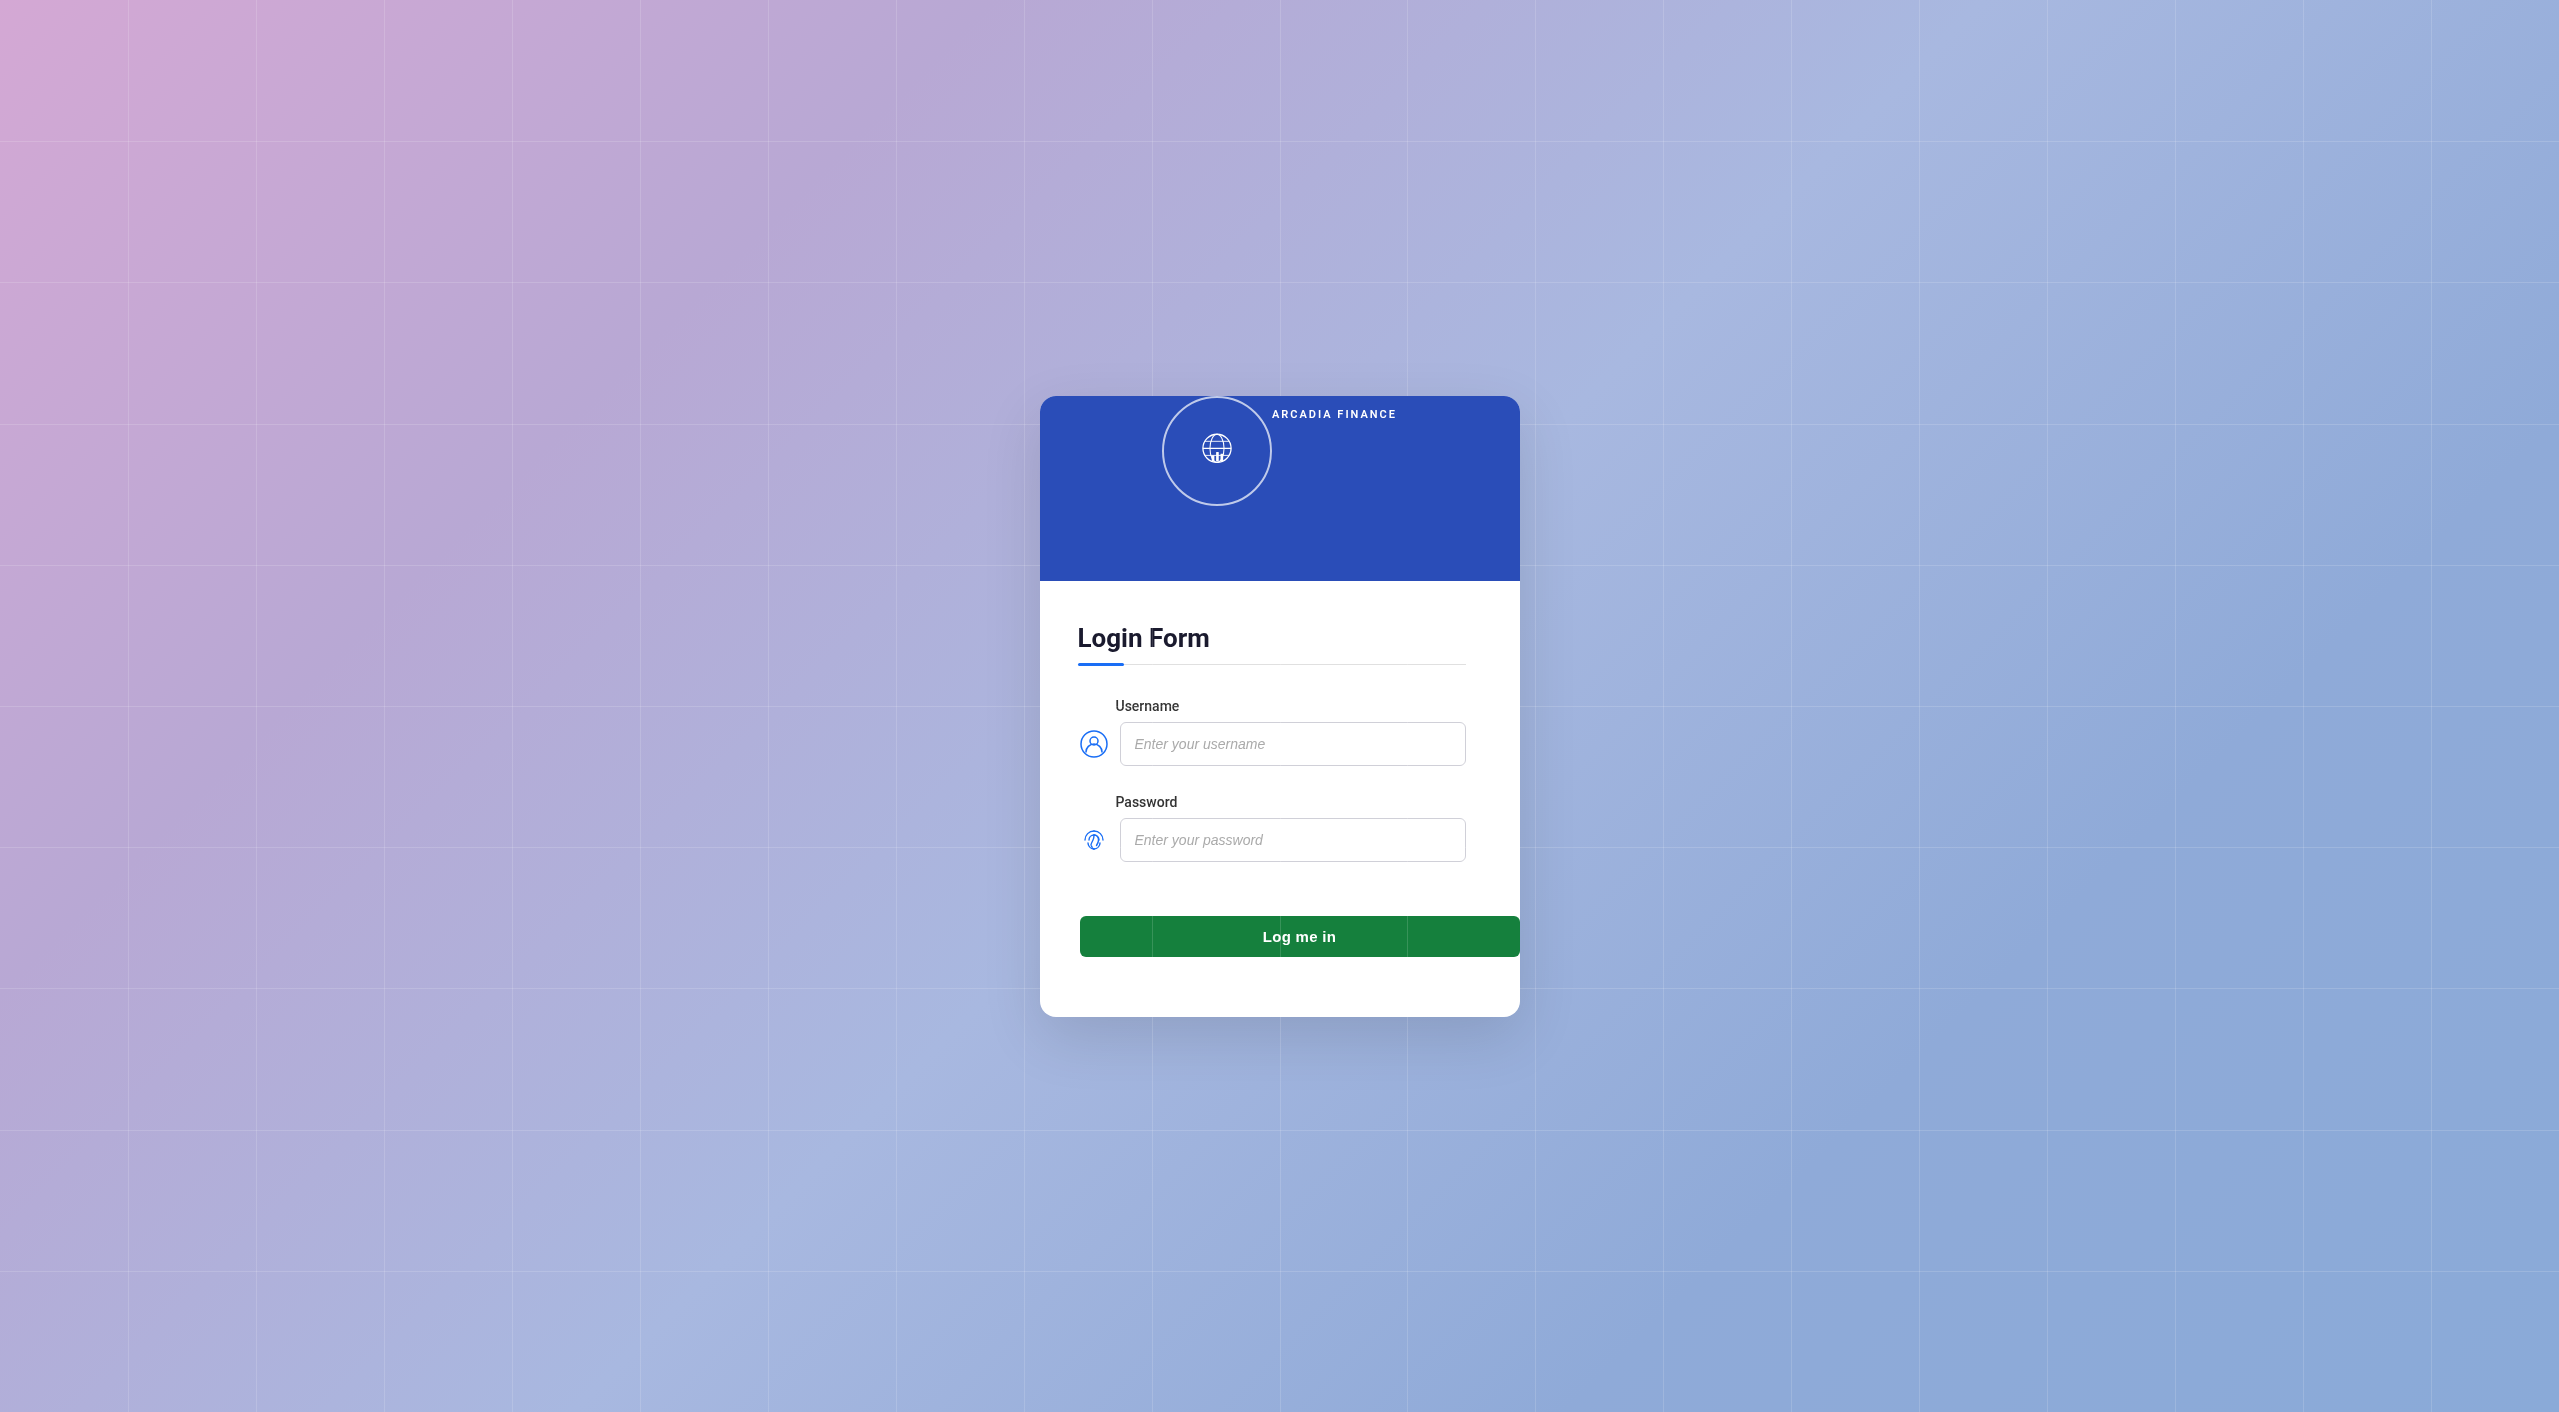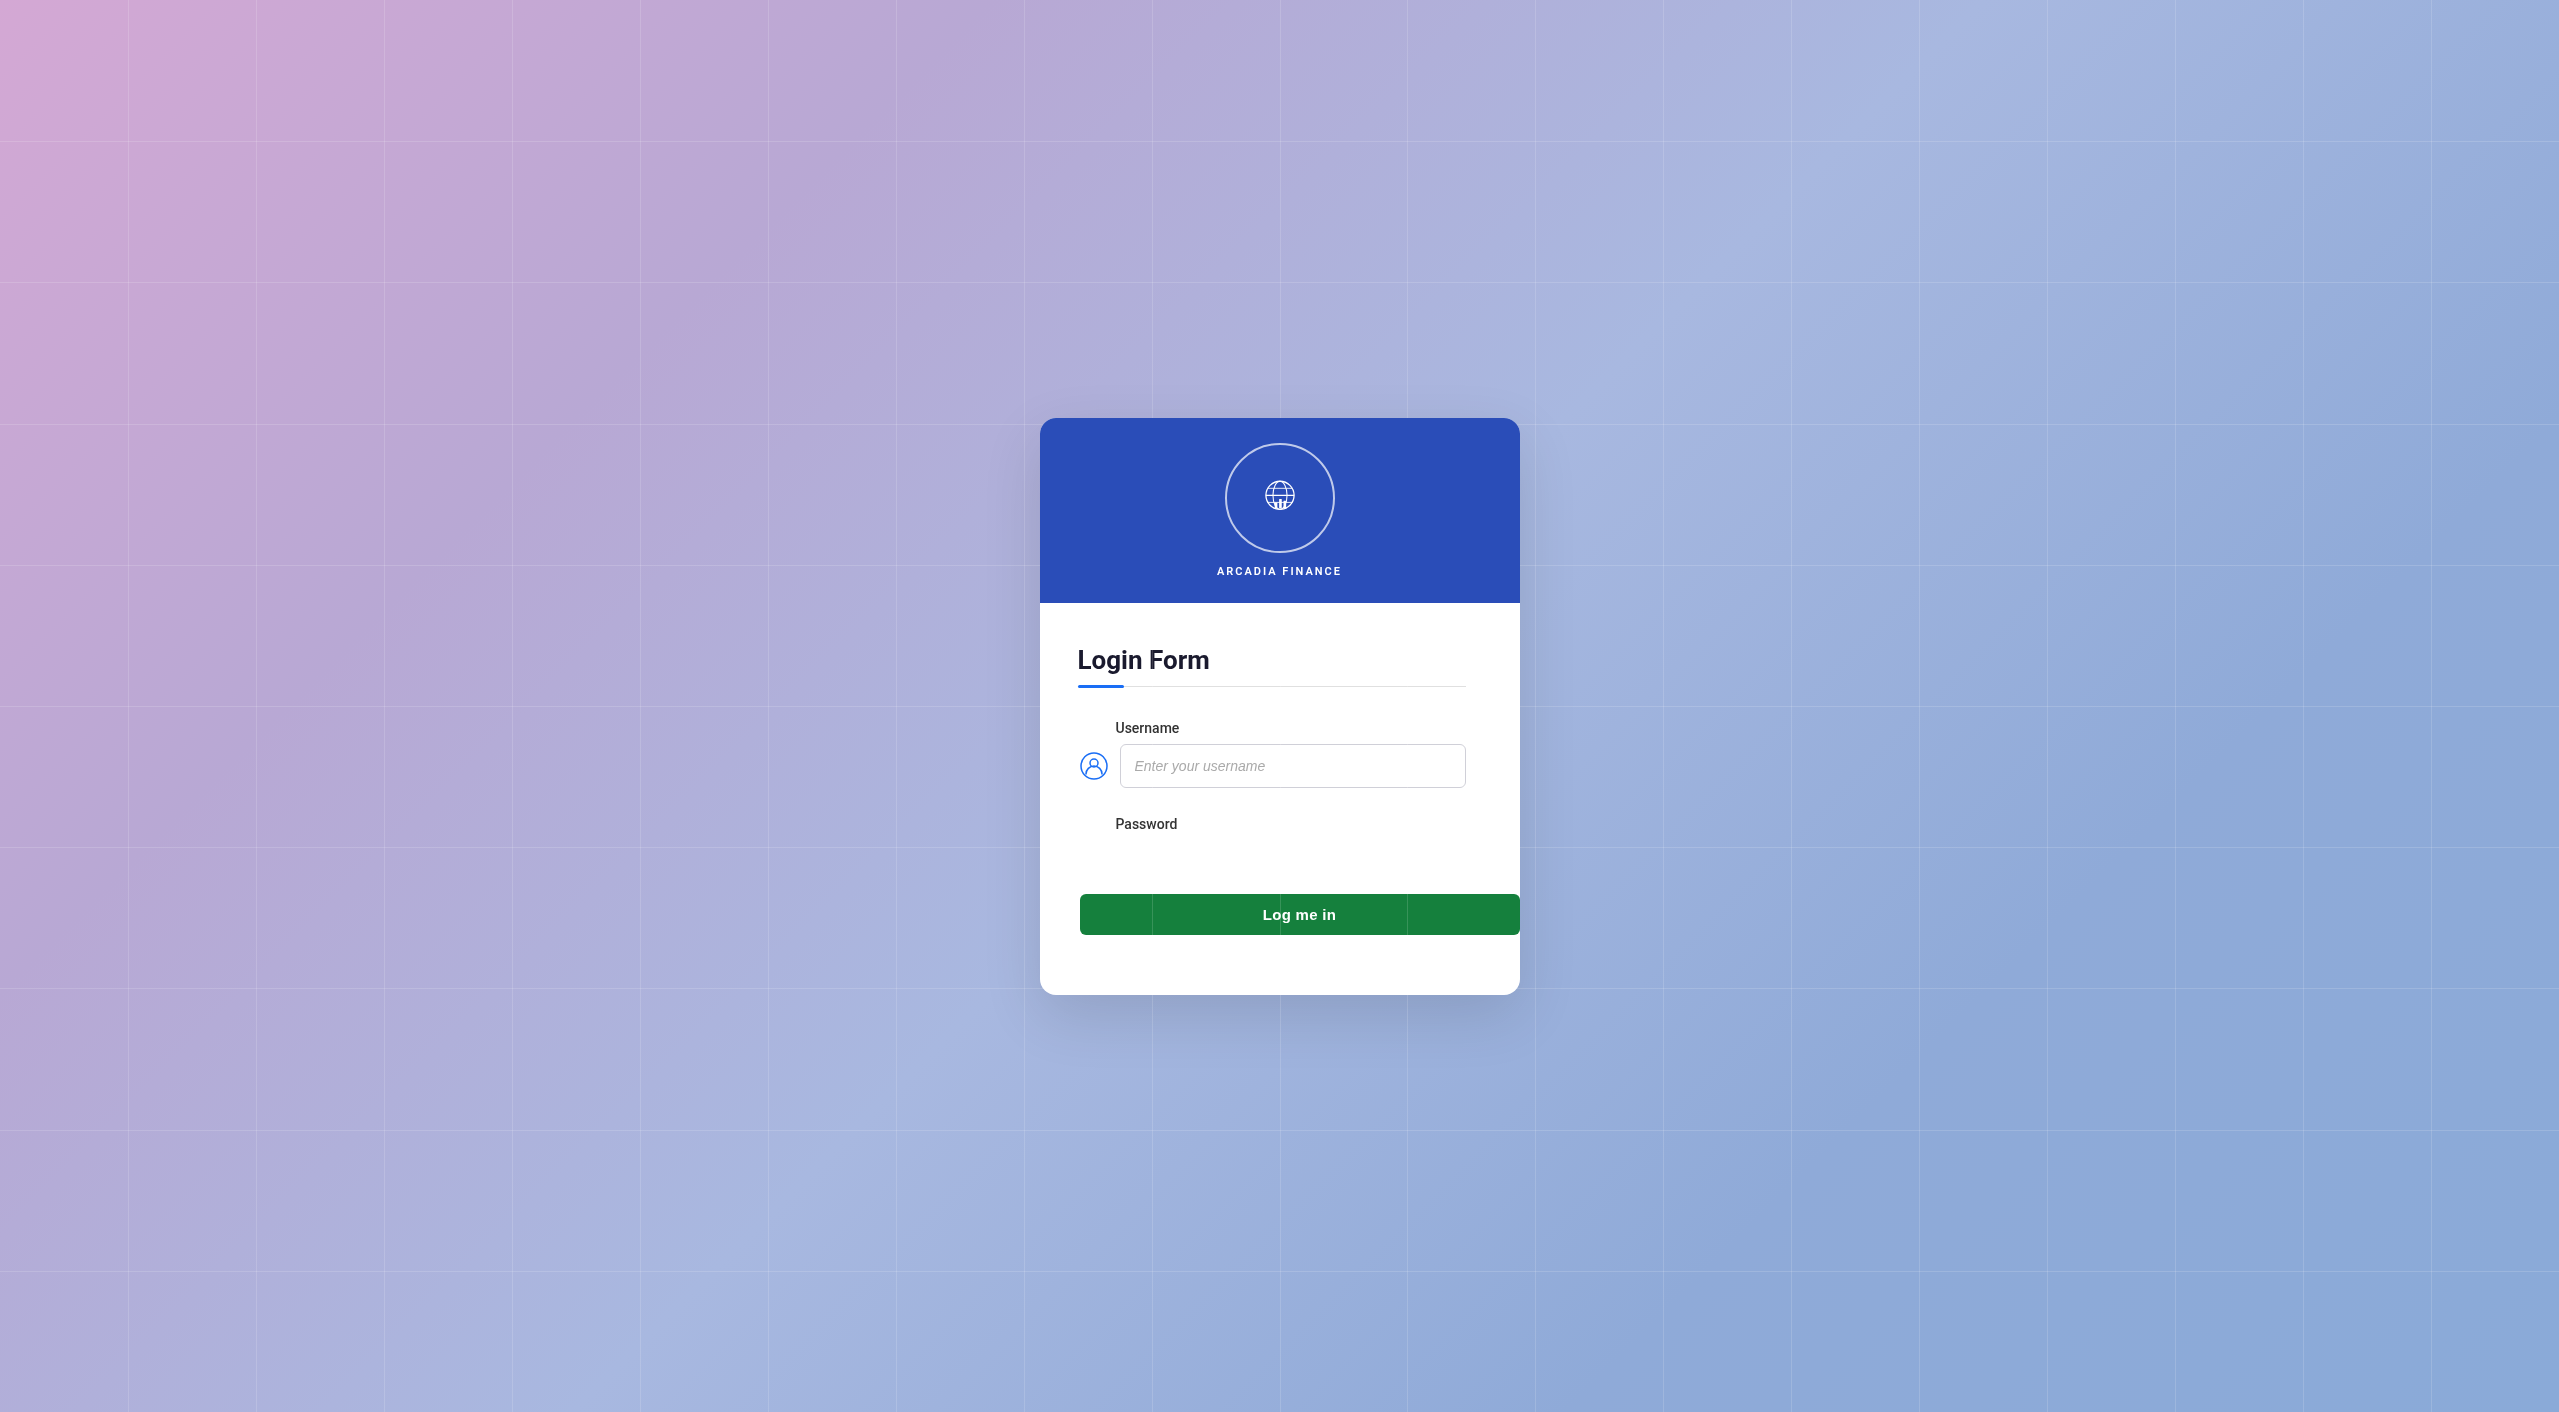--- a/index.html
+++ b/index.html
@@ -50,23 +50,23 @@
       flex-direction: column;
       align-items: stretch;
       overflow: hidden;
     }
 
     .logo-container {
       background: #2a4db8;
       width: 100%;
       height: 185px;
       display: flex;
-      align-items: center;
-      justify-content: center;
-      flex-direction: column;
+      align-items: flex-start;
+      justify-content: center;
+      flex-direction: row;
       position: relative;
       margin-bottom: 10px;
     }
 
     .logo-circle {
       width: 110px;
       height: 110px;
       border-radius: 50%;
       border: 2.5px solid rgba(255,255,255,0.7);
       display: flex;
@@ -278,20 +278,37 @@
               <circle cx="14" cy="11" r="4" stroke="#1a6ef5" stroke-width="1.5" fill="none"></circle>
               <path d="M6 22c0-4.4 3.6-8 8-8s8 3.6 8 8" stroke="#1a6ef5" stroke-width="1.5" fill="none" stroke-linecap="round"></path>
             </svg>
           </div>
           <input class="field-input" type="text" placeholder="Enter your username" style="">
         </div>
       </div>
 
       <div class="field-group">
         <label class="field-label">Password</label>
+        <div class="field-row">
+          <div class="field-icon">
+
+            <svg width="28" height="28" viewBox="0 0 28 28" fill="none" xmlns="http://www.w3.org/2000/svg">
+
+              <path d="M14 5c-5 0-9 4-9 9" stroke="#1a6ef5" stroke-width="1.4" fill="none" stroke-linecap="round"></path>
+              <path d="M14 5c5 0 9 4 9 9" stroke="#1a6ef5" stroke-width="1.4" fill="none" stroke-linecap="round"></path>
+              <path d="M9 14c0-2.8 2.2-5 5-5s5 2.2 5 5" stroke="#1a6ef5" stroke-width="1.4" fill="none" stroke-linecap="round"></path>
+              <path d="M14 9c0 0 0 3-1 5-1 2-2 4-2 5" stroke="#1a6ef5" stroke-width="1.4" fill="none" stroke-linecap="round"></path>
+              <path d="M14 9c2.5 0 4.5 2 4.5 5 0 2-1 4-2 5.5" stroke="#1a6ef5" stroke-width="1.4" fill="none" stroke-linecap="round"></path>
+              <path d="M8 17c0 3 2.5 6 6 6" stroke="#1a6ef5" stroke-width="1.4" fill="none" stroke-linecap="round"></path>
+              <path d="M20 17c0 3-2.5 6-6 6" stroke="#1a6ef5" stroke-width="1.4" fill="none" stroke-linecap="round"></path>
+              <path d="M11.5 20c0.5 1.5 1.5 3 2.5 3" stroke="#1a6ef5" stroke-width="1.4" fill="none" stroke-linecap="round"></path>
+            </svg>
+          </div>
+          <input class="field-input" type="password" placeholder="Enter your password" style="">
+        </div>
       </div>
 
     </div>
   </div>
 
   <button class="login-btn">Log me in</button>
 
 </div>
 
 </body></html>

